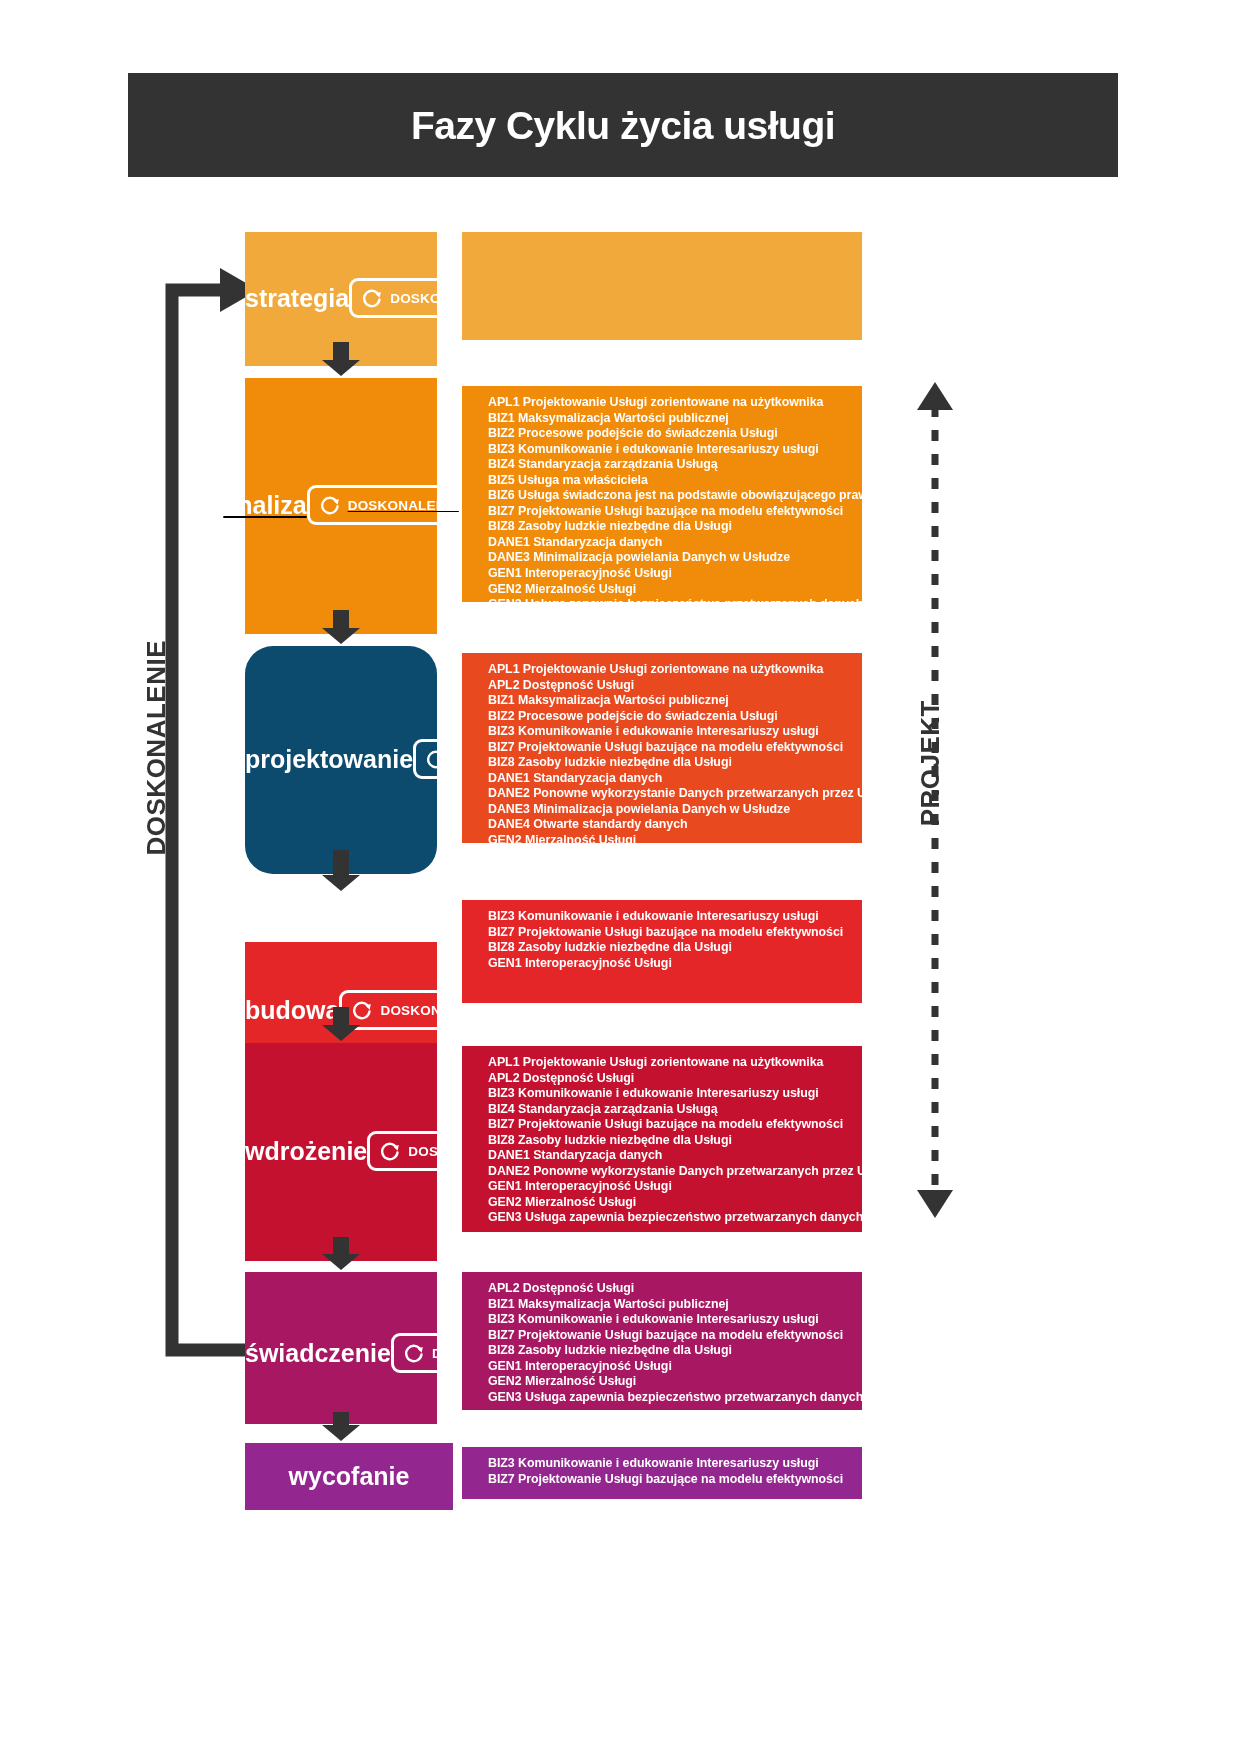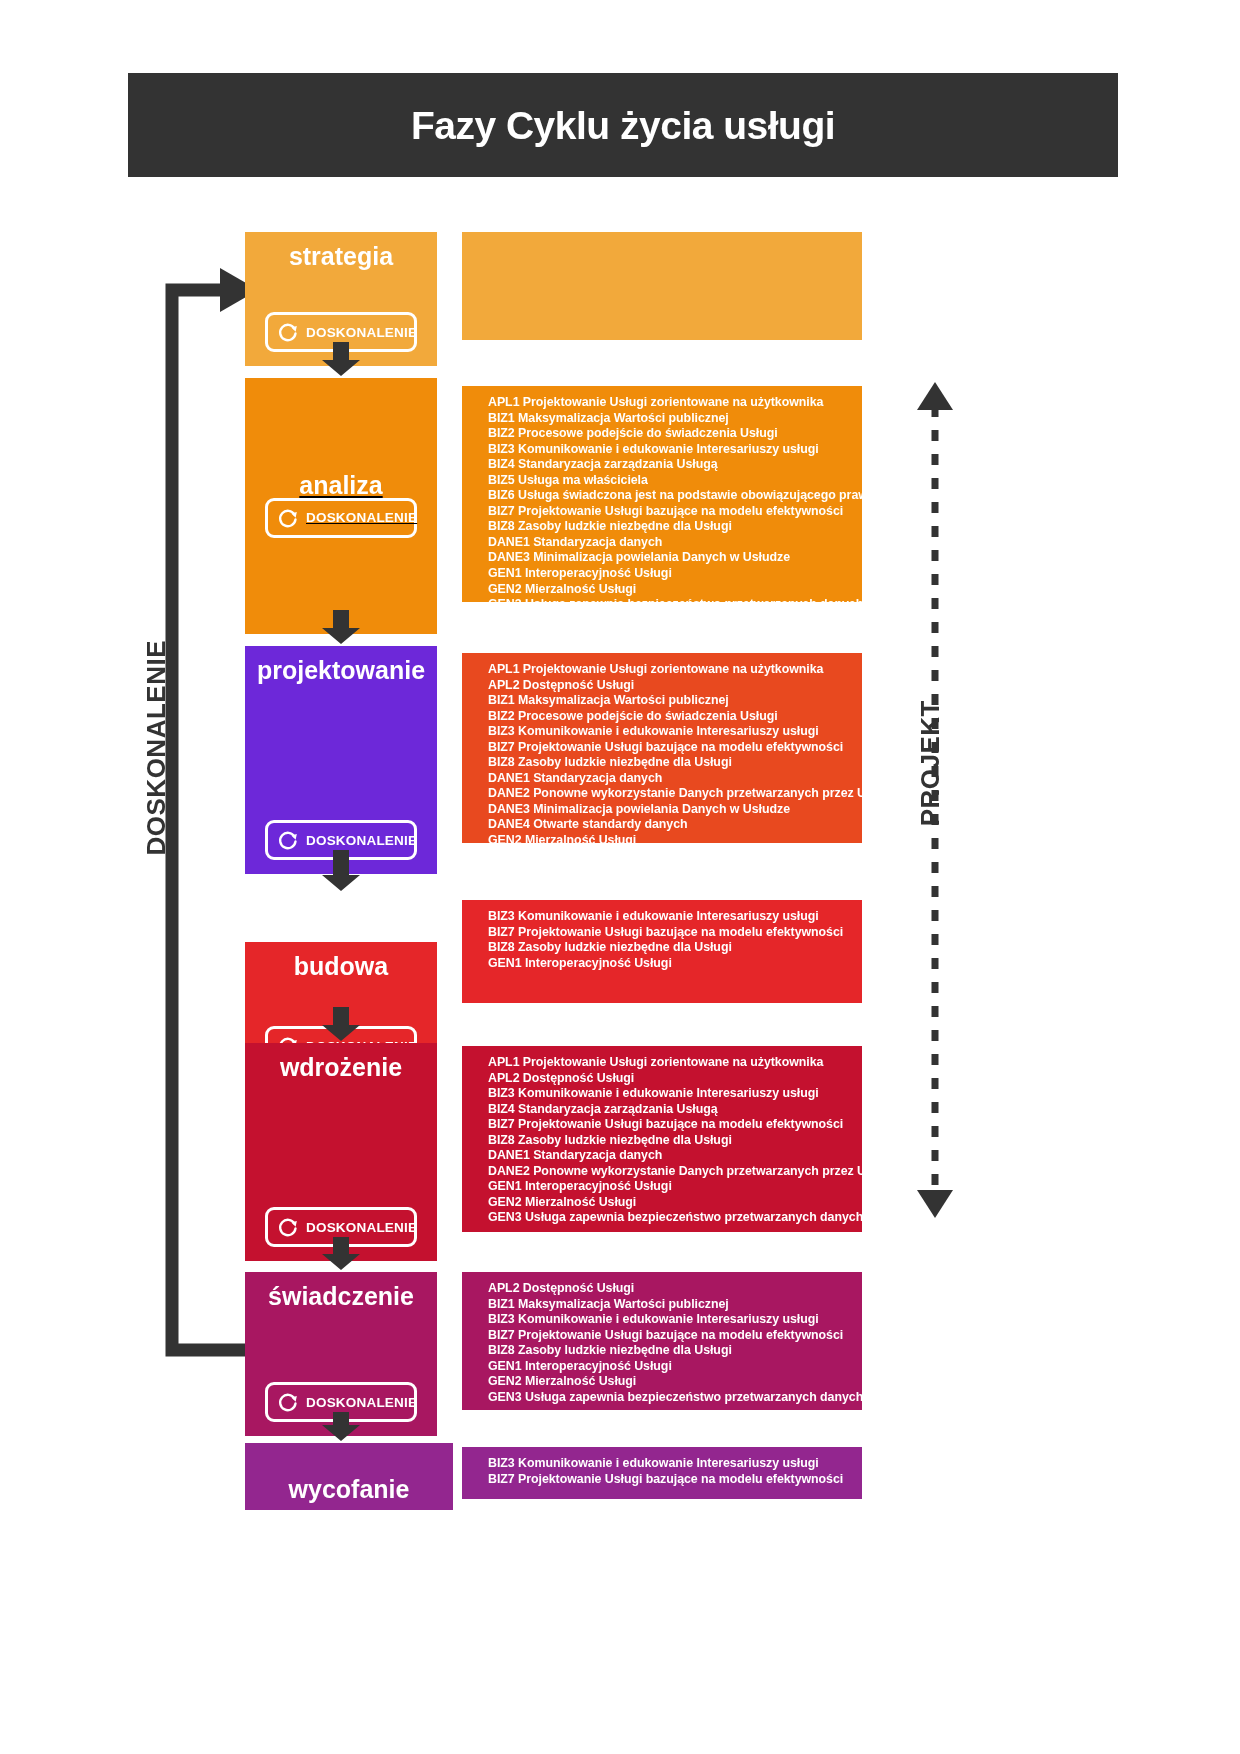--- a/index.html
+++ b/index.html
@@ -14,21 +14,21 @@
   .title-bar{
     position:absolute;left:128px;top:73px;width:990px;height:104px;
     background:#333333;display:flex;align-items:center;justify-content:center;
   }
   .title-bar .title-text{
     color:#ffffff;font-size:39px;font-weight:bold;letter-spacing:-0.5px;
     line-height:1;white-space:nowrap;
   }
   .phase-box{
     position:absolute;left:245px;width:192px;
-    display:flex;flex-direction:column;align-items:center;
+    display:flex;flex-direction:row;align-items:center;
   }
   .phase-name{
     color:#ffffff;font-size:25px;font-weight:600;line-height:1;
     white-space:nowrap;text-align:center;width:100%;
   }
   .badge{
     box-sizing:border-box;
     border:3px solid #ffffff;border-radius:9px;
     height:40px;width:152px;
     display:flex;align-items:center;justify-content:flex-start;
@@ -132,21 +132,21 @@
         <div class="list-line">DANE3 Minimalizacja powielania Danych w Usłudze</div>
         <div class="list-line">GEN1 Interoperacyjność Usługi</div>
         <div class="list-line">GEN2 Mierzalność Usługi</div>
         <div class="list-line">GEN3 Usługa zapewnia bezpieczeństwo przetwarzanych danych</div>
       </div>
       <div class="down-arrow" style="top: 610px; height: 34px;">
         <svg width="42" height="34" viewBox="0 0 42 34">
           <polygon points="13,0 29,0 29,18 40,18 21,34 2,18 13,18" fill="#333333"></polygon>
         </svg>
       </div>
-      <div class="phase-box" style="top: 646px; height: 202px; background: #6d28d9; justify-content: space-between; padding: 12px 0px 14px;">
+      <div class="phase-box" style="top: 646px; height: 202px; background: #0c4a6e; justify-content: space-between; padding: 12px 0px 14px; border-radius: 28px;">
         <div class="phase-name">projektowanie</div>
         <div class="badge">
           <svg class="refresh-ico" viewBox="0 0 24 24">
     <path d="M19.2,8.4 A8.4,8.4 0 1,0 20.2,13.6" fill="none" stroke="#ffffff" stroke-width="2.6" stroke-linecap="round"></path>
     <polygon points="15.6,7.2 21.6,5.4 20.4,11.6" fill="#ffffff"></polygon>
   </svg>
           <span class="badge-label">DOSKONALENIE</span>
         </div>
       </div>
       <div class="list-box" style="top: 653px; height: 190px; background: rgb(232, 73, 31);">
@@ -211,21 +211,21 @@
         <div class="list-line">DANE2 Ponowne wykorzystanie Danych przetwarzanych przez Usługę</div>
         <div class="list-line">GEN1 Interoperacyjność Usługi</div>
         <div class="list-line">GEN2 Mierzalność Usługi</div>
         <div class="list-line">GEN3 Usługa zapewnia bezpieczeństwo przetwarzanych danych</div>
       </div>
       <div class="down-arrow" style="top: 1237px; height: 33px;">
         <svg width="42" height="33" viewBox="0 0 42 33">
           <polygon points="13,0 29,0 29,17 40,17 21,33 2,17 13,17" fill="#333333"></polygon>
         </svg>
       </div>
-      <div class="phase-box" style="top: 1272px; height: 138px; background: rgb(168, 23, 97); justify-content: space-between; padding: 12px 0px 14px;">
+      <div class="phase-box" style="top: 1272px; height: 138px; background: rgb(168, 23, 97); justify-content: space-between; padding: 12px 0px 2px;">
         <div class="phase-name">świadczenie</div>
         <div class="badge">
           <svg class="refresh-ico" viewBox="0 0 24 24">
     <path d="M19.2,8.4 A8.4,8.4 0 1,0 20.2,13.6" fill="none" stroke="#ffffff" stroke-width="2.6" stroke-linecap="round"></path>
     <polygon points="15.6,7.2 21.6,5.4 20.4,11.6" fill="#ffffff"></polygon>
   </svg>
           <span class="badge-label">DOSKONALENIE</span>
         </div>
       </div>
       <div class="list-box" style="top: 1272px; height: 138px; background: rgb(168, 23, 97);">

